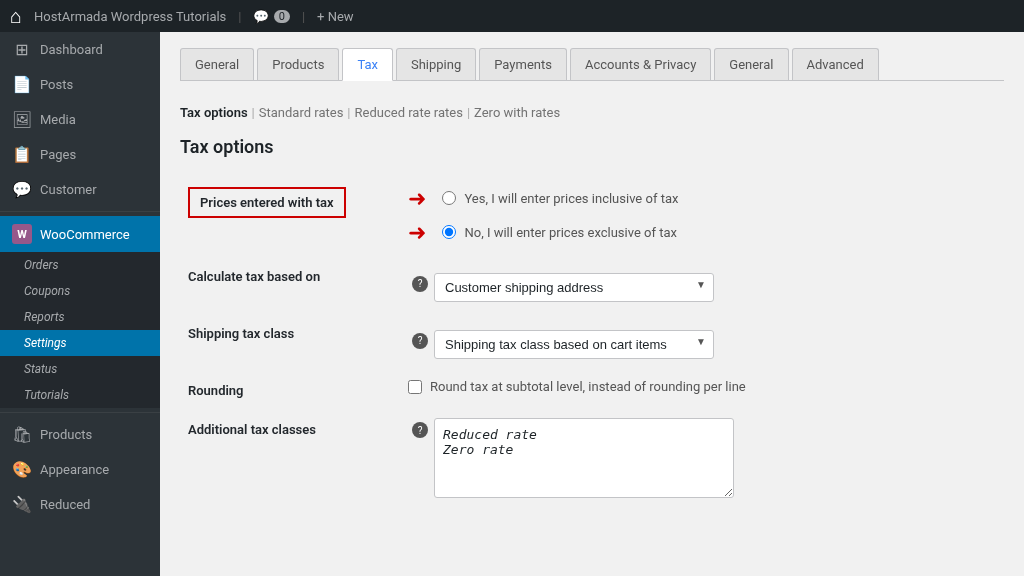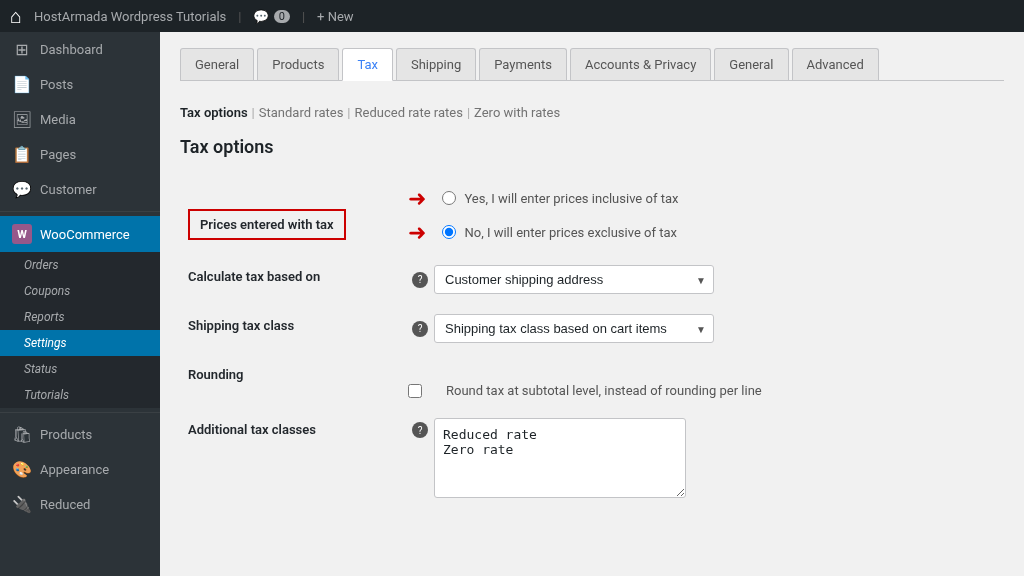--- a/index.html
+++ b/index.html
@@ -47,35 +47,35 @@
     
     .section-title { font-size: 18px; font-weight: 600; color: #1d2327; margin-bottom: 16px; }
 
     
     .form-table { width: 100%; border-collapse: collapse; }
     .form-table tr td, .form-table tr th { padding: 10px 8px; vertical-align: top; }
     .form-table tr th { text-align: left; font-weight: 600; color: #23282d; width: 220px; padding-top: 14px; font-size: 13px; }
     .form-table tr td { color: #23282d; }
 
     .prices-with-tax-cell { display: flex; align-items: flex-start; }
-    .prices-label-box { border: 2px solid #c00; padding: 6px 10px; font-weight: 600; font-size: 13px; white-space: nowrap; margin-top: 22px; }
+    .prices-label-box { border: 2px solid #c00; padding: 6px 10px; font-weight: 600; font-size: 13px; white-space: nowrap; }
 
     .radio-group { display: flex; flex-direction: column; gap: 8px; padding-top: 2px; }
     .radio-option { display: flex; align-items: center; gap: 8px; font-size: 13px; color: #555; }
     .radio-option input[type=radio] { width: 14px; height: 14px; }
 
     .arrow { color: #c00; font-size: 22px; margin-right: 8px; margin-top: 1px; }
 
     .select-wrapper { position: relative; display: inline-block; }
-    .select-wrapper select { appearance: none; background: #fff; border: 1px solid #c3c4c7; padding: 6px 28px 6px 10px; font-size: 13px; color: #1d2327; min-width: 280px; cursor: pointer; border-radius: 3px; }
+    .select-wrapper select { appearance: none; background: #fff; border: 1px solid #c3c4c7; padding: 6px 28px 6px 10px; font-size: 13px; color: #1d2327; min-width: 280px; cursor: pointer; border-radius: 3px; margin-top: 8px; }
     .select-wrapper::after { content: "▼"; position: absolute; right: 8px; top: 50%; transform: translateY(-50%); font-size: 10px; color: #555; pointer-events: none; }
 
     .help-icon { display: inline-flex; align-items: center; justify-content: center; width: 16px; height: 16px; background: #555; color: #fff; border-radius: 50%; font-size: 10px; cursor: pointer; margin-left: 4px; }
 
-    .checkbox-label { display: flex; align-items: center; gap: 24px; font-size: 13px; color: #555; margin-top: 20px; }
+    .checkbox-label { display: flex; align-items: center; gap: 8px; font-size: 13px; color: #555; }
     .checkbox-label input[type=checkbox] { width: 14px; height: 14px; }
 
     .textarea-field { width: 100%; min-height: 80px; border: 1px solid #c3c4c7; padding: 8px; font-size: 13px; color: #1d2327; border-radius: 3px; resize: vertical; background: #fff; }
 
     .row-with-help { display: flex; align-items: center; gap: 6px; }
   </style>
 </head>
 <body>
 
 <div class="topbar">
@@ -272,21 +272,21 @@
             </td>
           </tr>
 
           <tr>
             <th>
               <span>Additional tax classes</span>
             </th>
             <td>
               <div class="row-with-help" style="align-items:flex-start;">
                 <span class="help-icon" style="margin-top:4px;">?</span>
-                <textarea class="textarea-field" style="width: 252px;">Reduced rate
+                <textarea class="textarea-field" style="width: 300px; font-style: italic;">Reduced rate
 Zero rate</textarea>
               </div>
             </td>
           </tr>
         </tbody>
       </table>
     </div>
   </div>
 </div>
 

